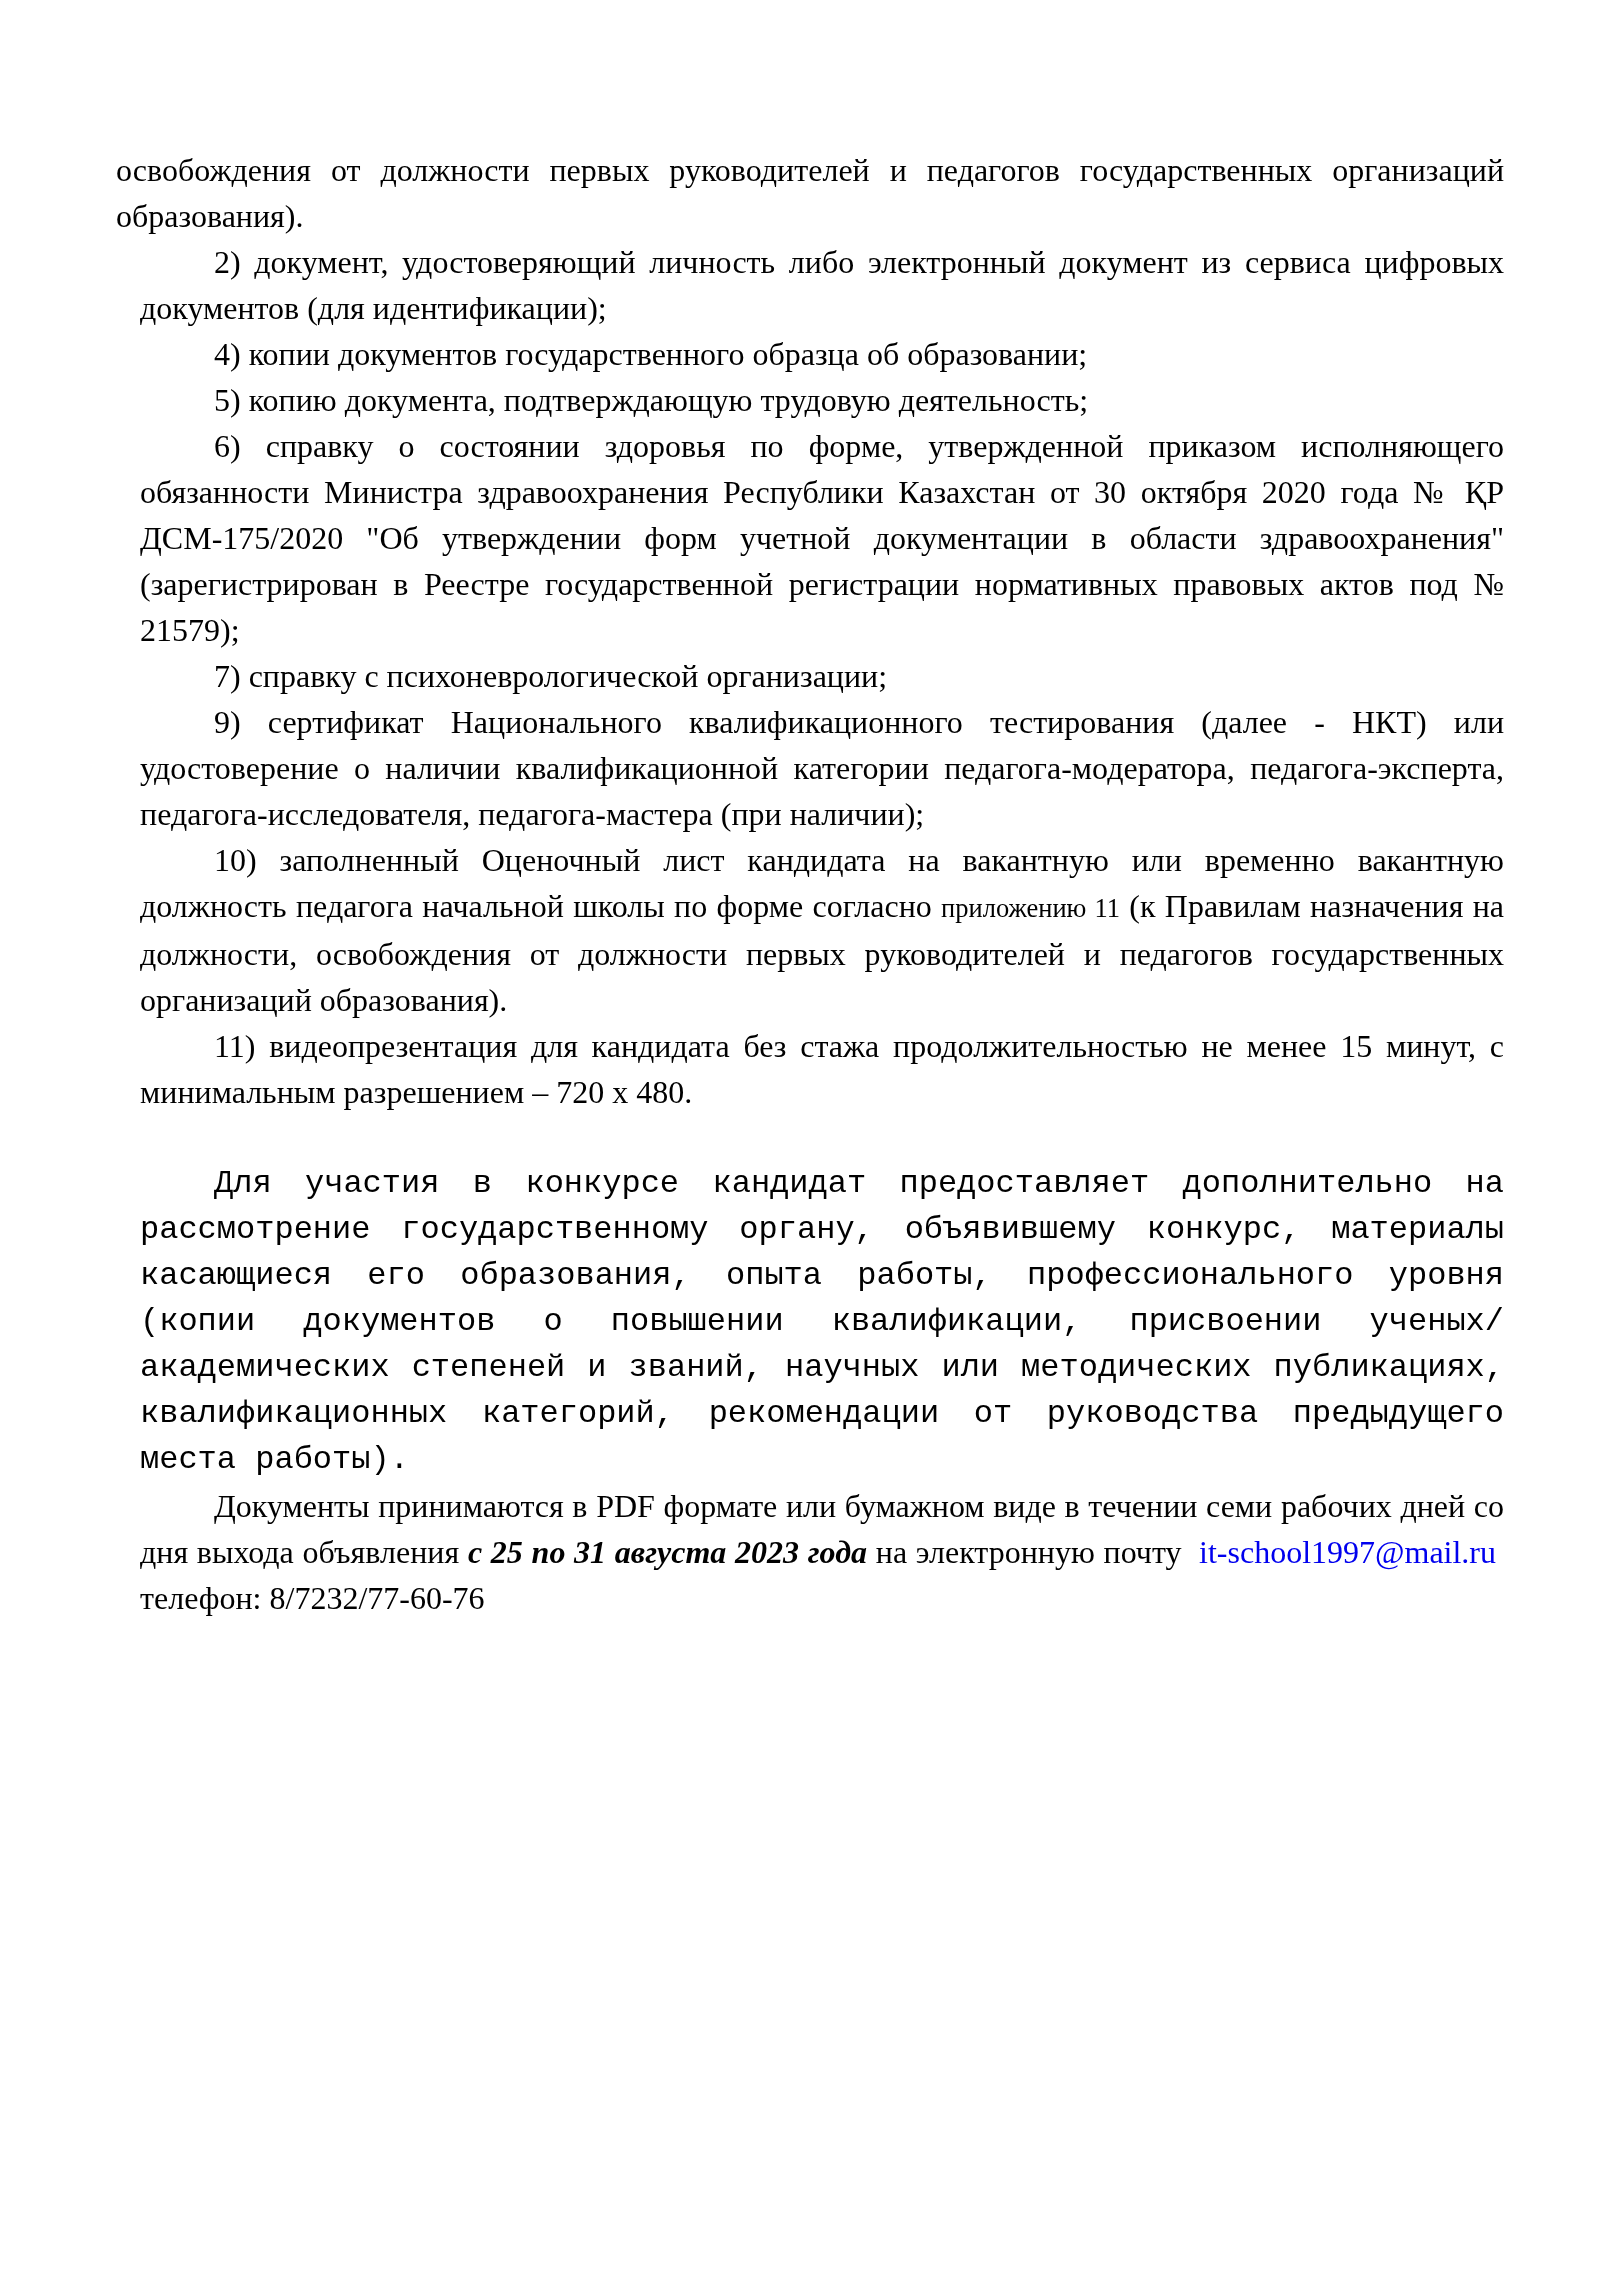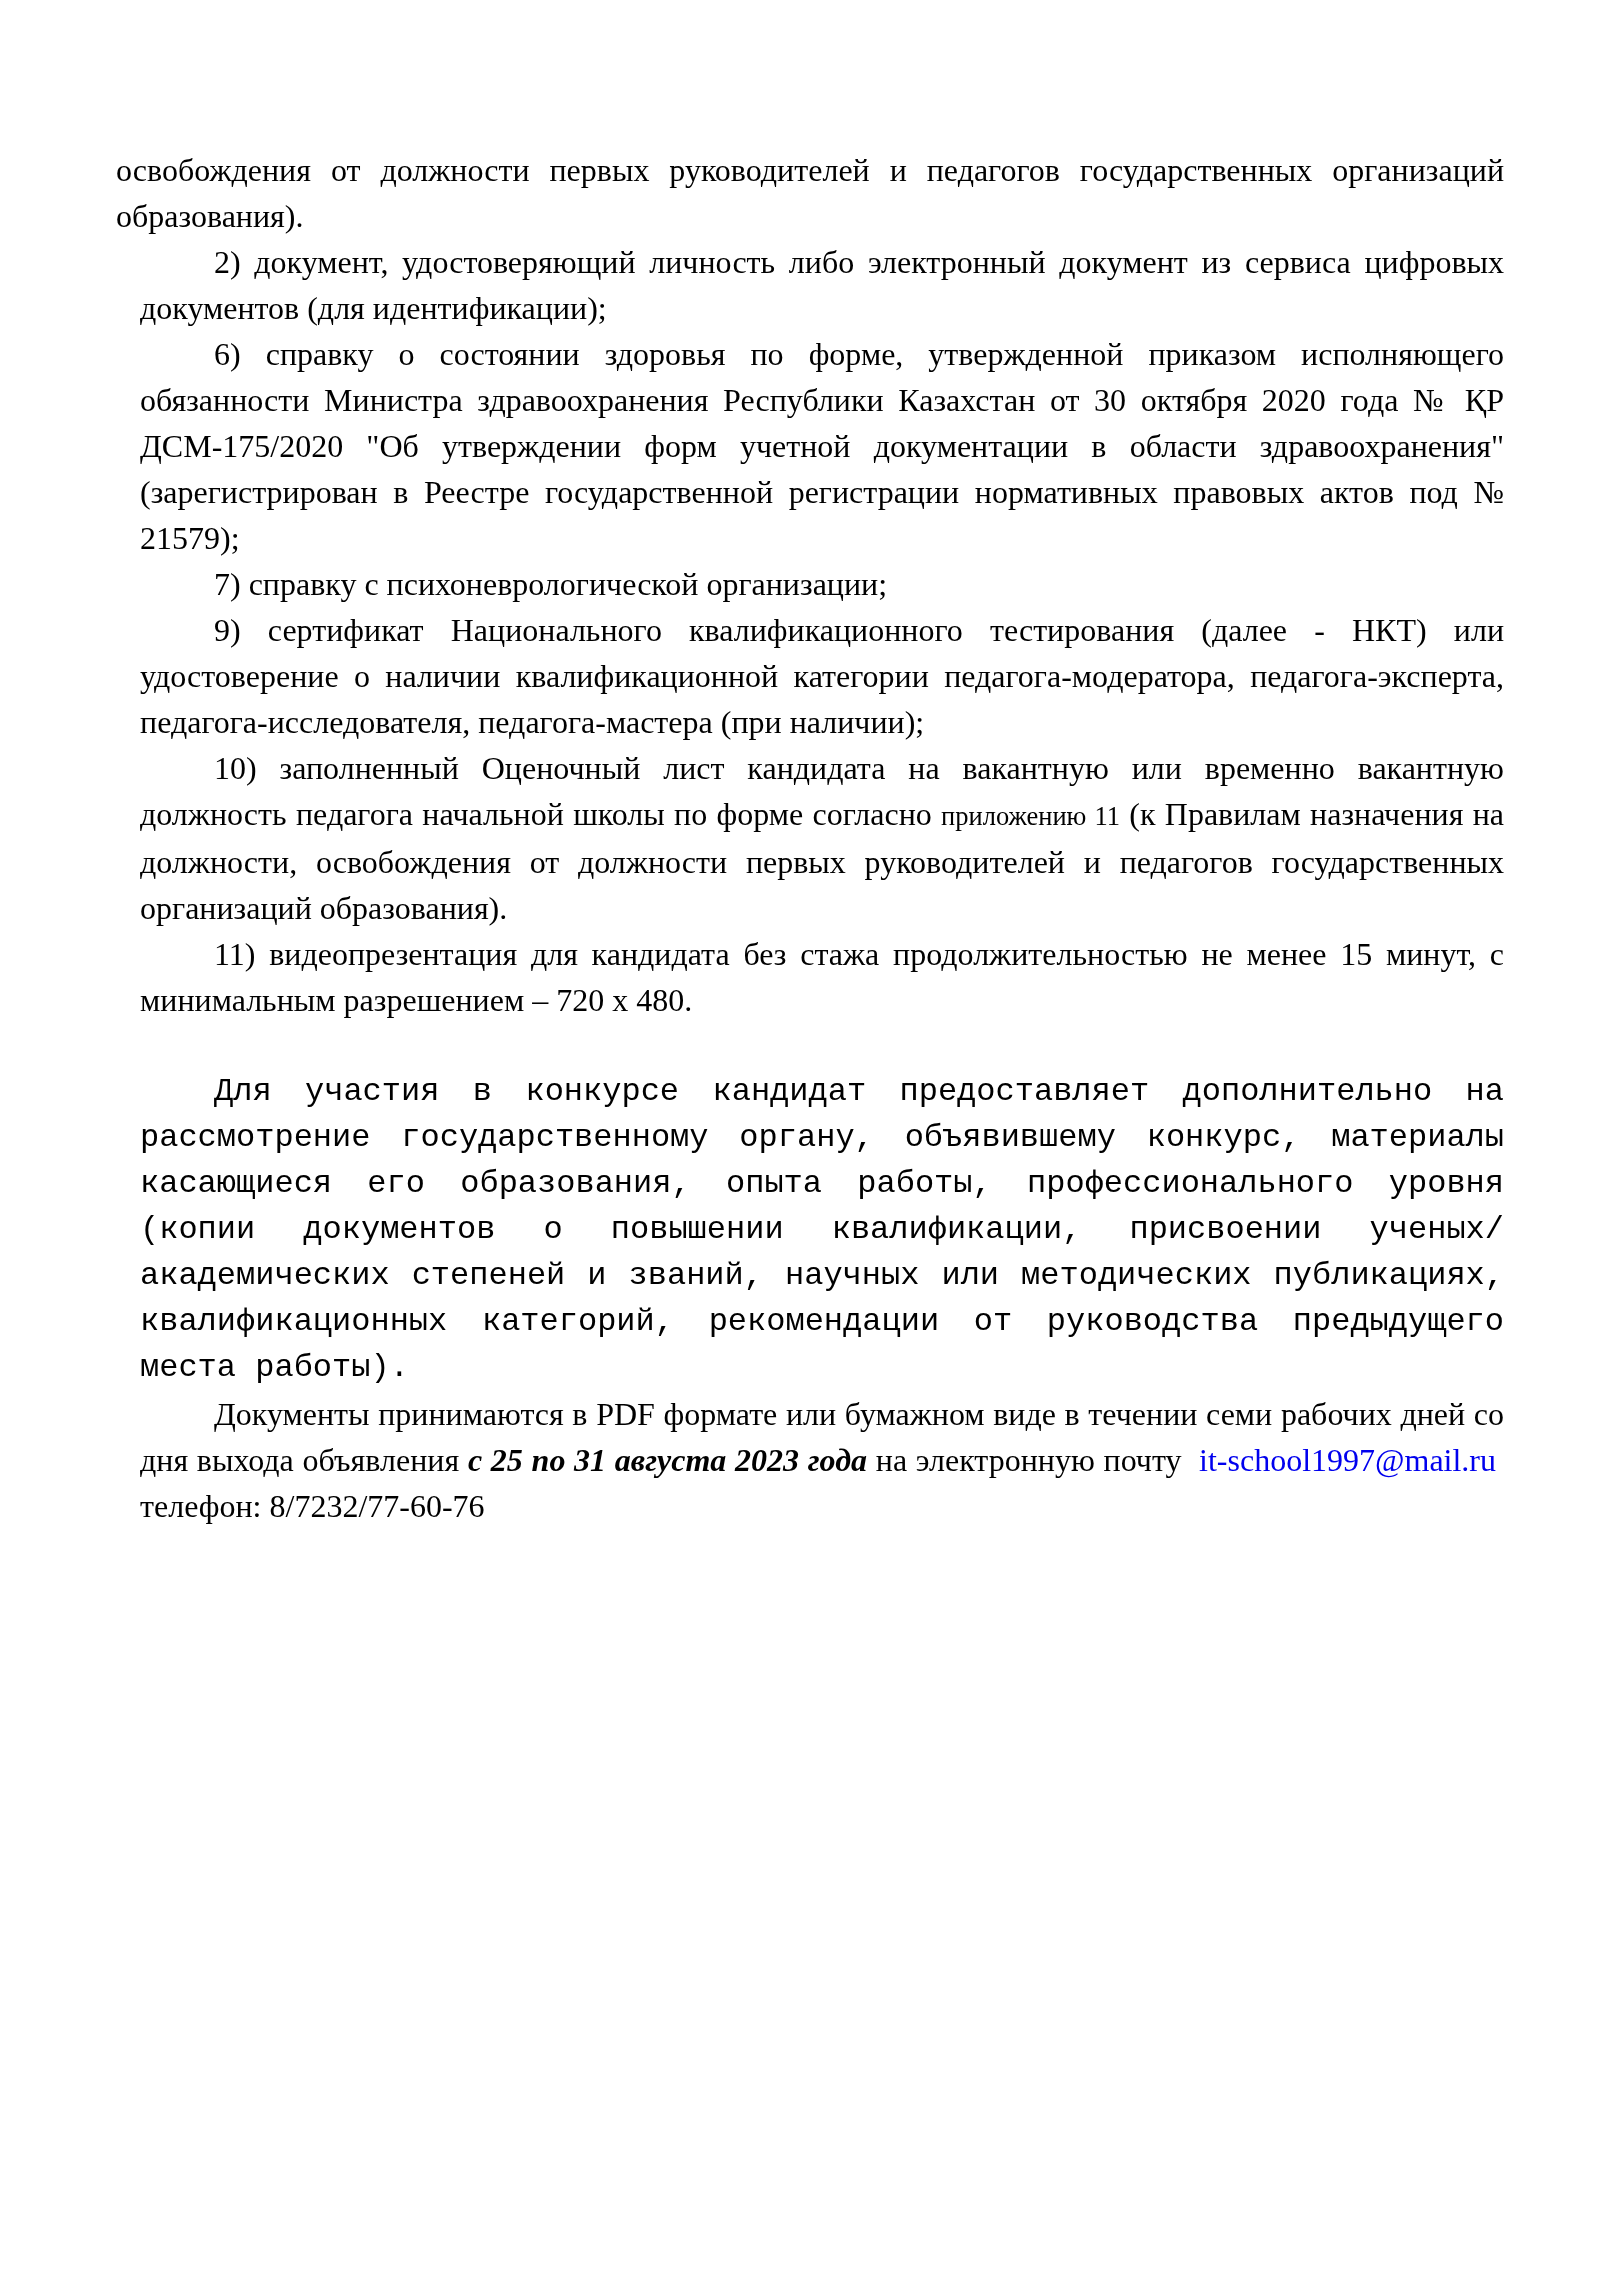--- a/index.html
+++ b/index.html
@@ -47,21 +47,23 @@
 </head>
 <body>
 
 <div class="page">
 
   <p class="para"><span>освобождения от должности первых руководителей и педагогов государственных организаций образования).</span></p>
 
   <p class="para indent"><span>2) документ, удостоверяющий личность либо электронный документ из сервиса цифровых документов (для идентификации);</span></p>
 
 
+  <p class="para indent"><span>4) копии документов государственного образца об образовании;</span></p>
 
+  <p class="para indent"><span>5) копию документа, подтверждающую трудовую деятельность;</span></p>
 
   <p class="para indent"><span>6) справку о состоянии здоровья по форме, утвержденной приказом исполняющего обязанности Министра здравоохранения Республики Казахстан от 30 октября 2020 года № ҚР ДСМ-175/2020 "Об утверждении форм учетной документации в области здравоохранения" (зарегистрирован в Реестре государственной регистрации нормативных правовых актов под № 21579);</span></p>
 
   <p class="para indent"><span>7) справку с психоневрологической организации;</span></p>
 
 
   <p class="para indent"><span>9) сертификат Национального квалификационного тестирования (далее - НКТ) или удостоверение о наличии квалификационной категории педагога-модератора, педагога-эксперта, педагога-исследователя, педагога-мастера (при наличии);</span></p>
 
   <p class="para indent"><span>10) заполненный Оценочный лист кандидата на вакантную или временно вакантную должность педагога начальной школы по форме согласно </span><span class="small">приложению 11</span><span> (к Правилам назначения на должности, освобождения от должности первых руководителей и педагогов государственных организаций образования).</span></p>
 

